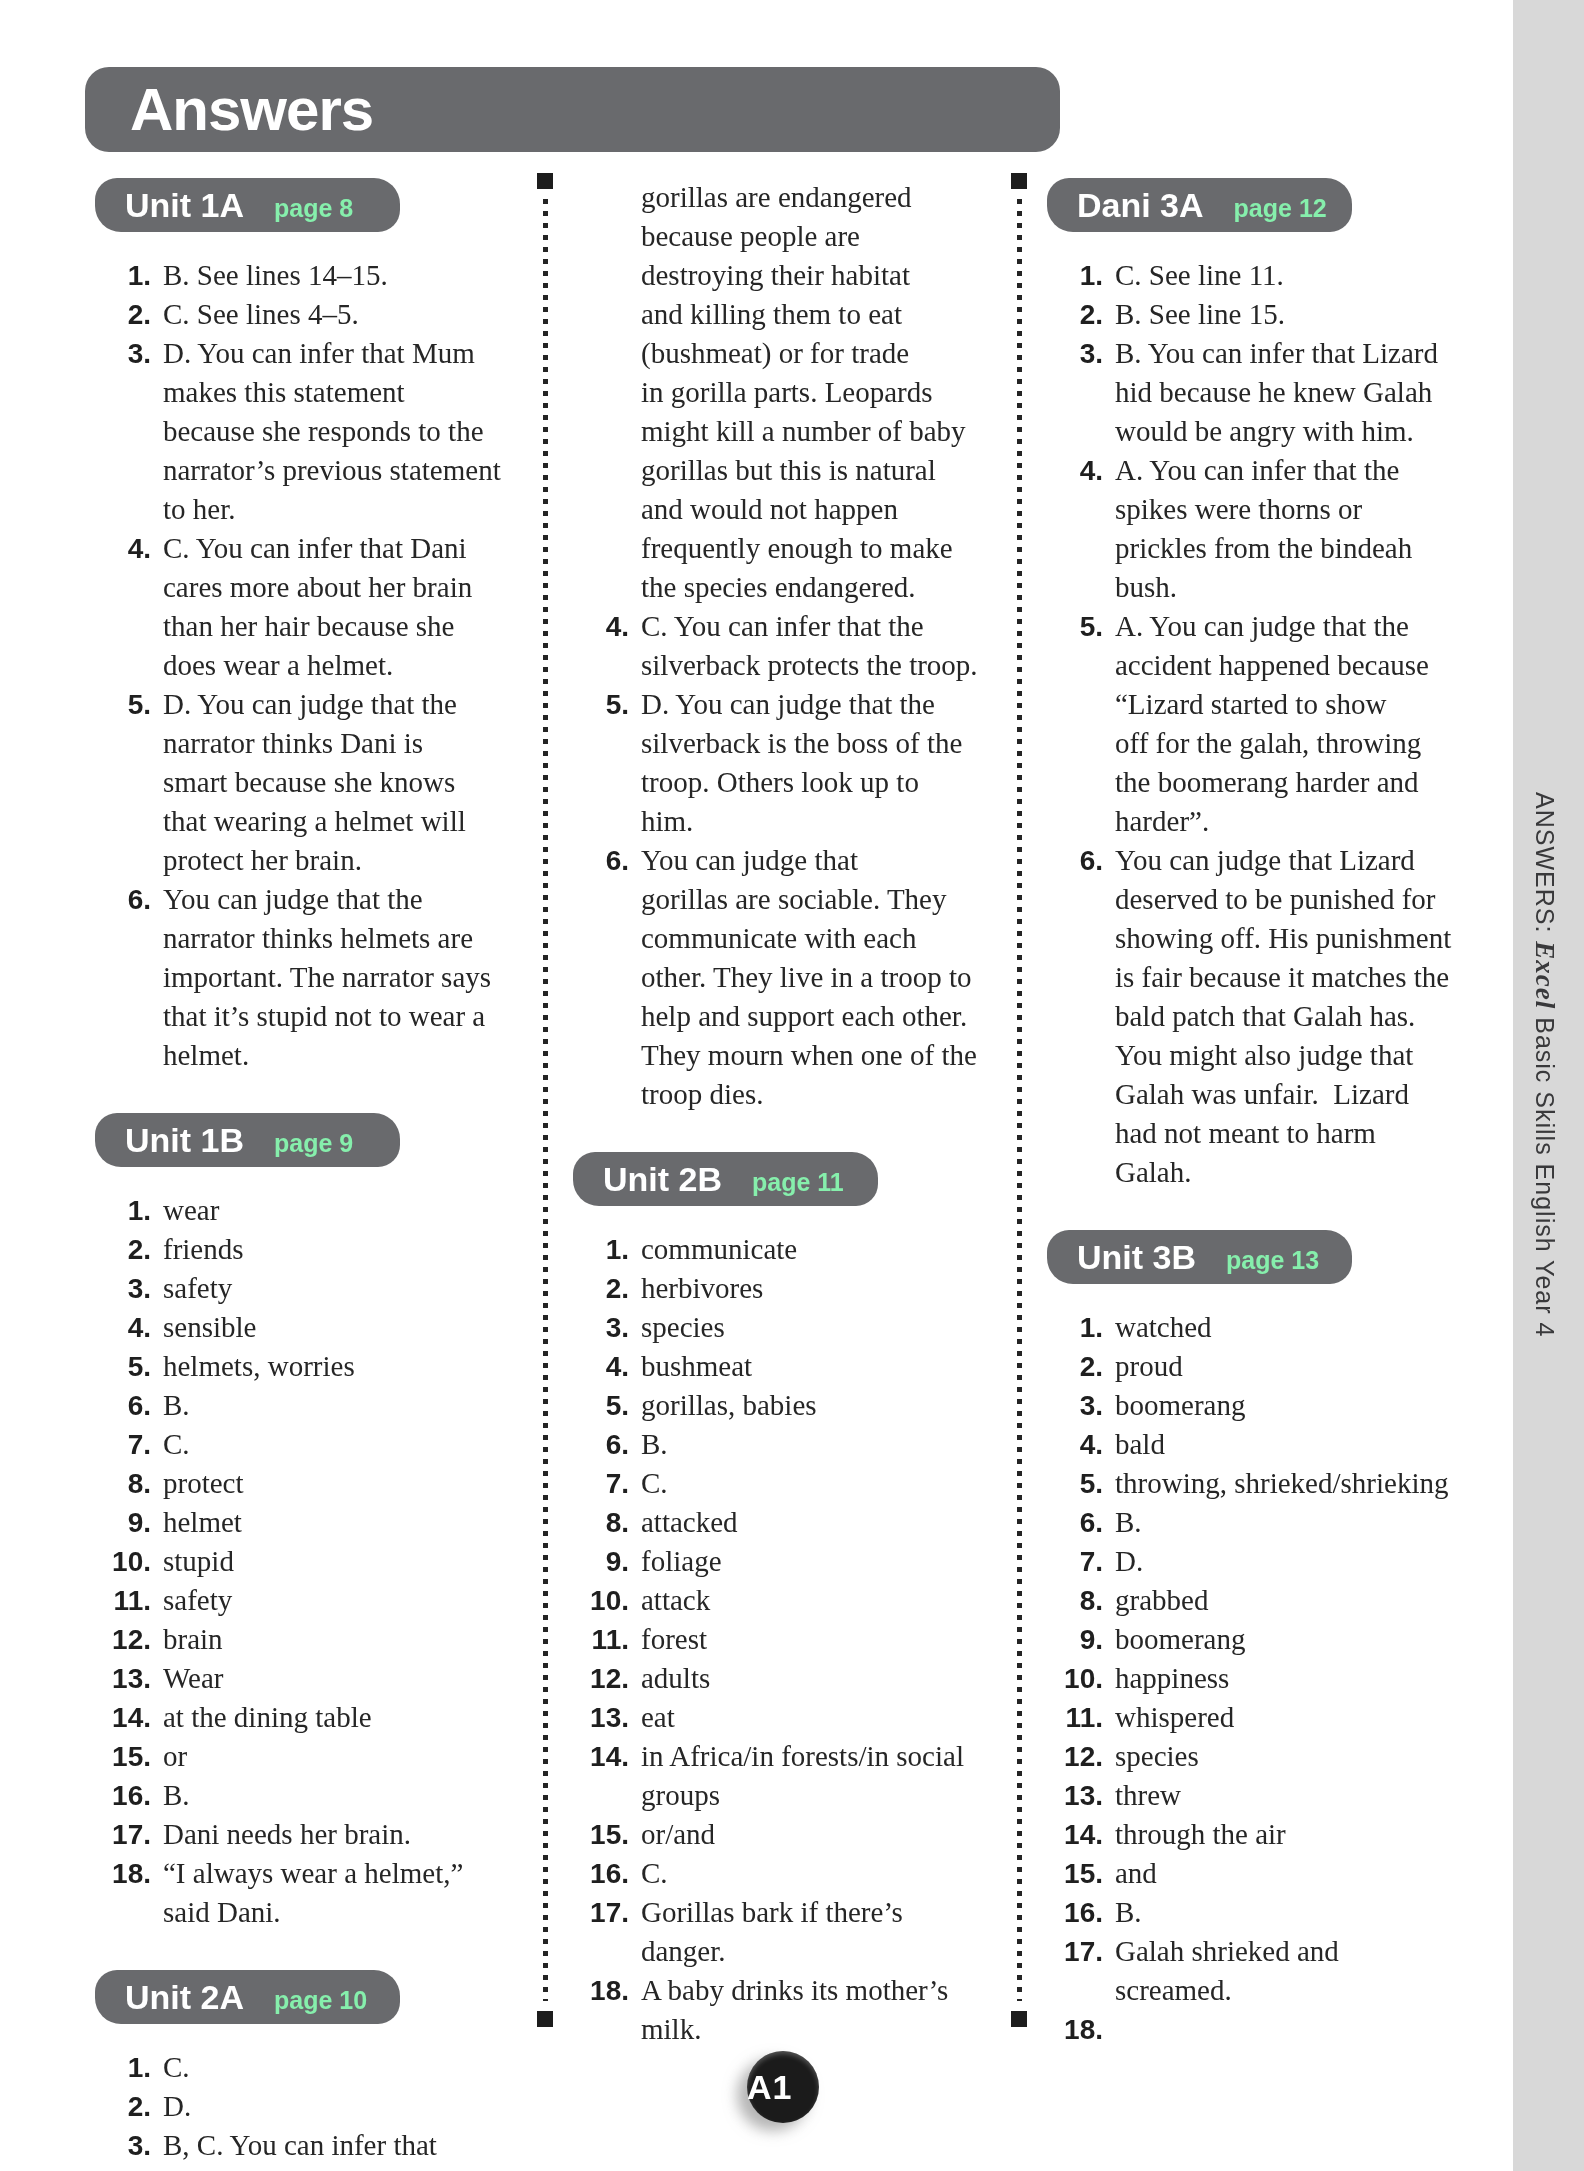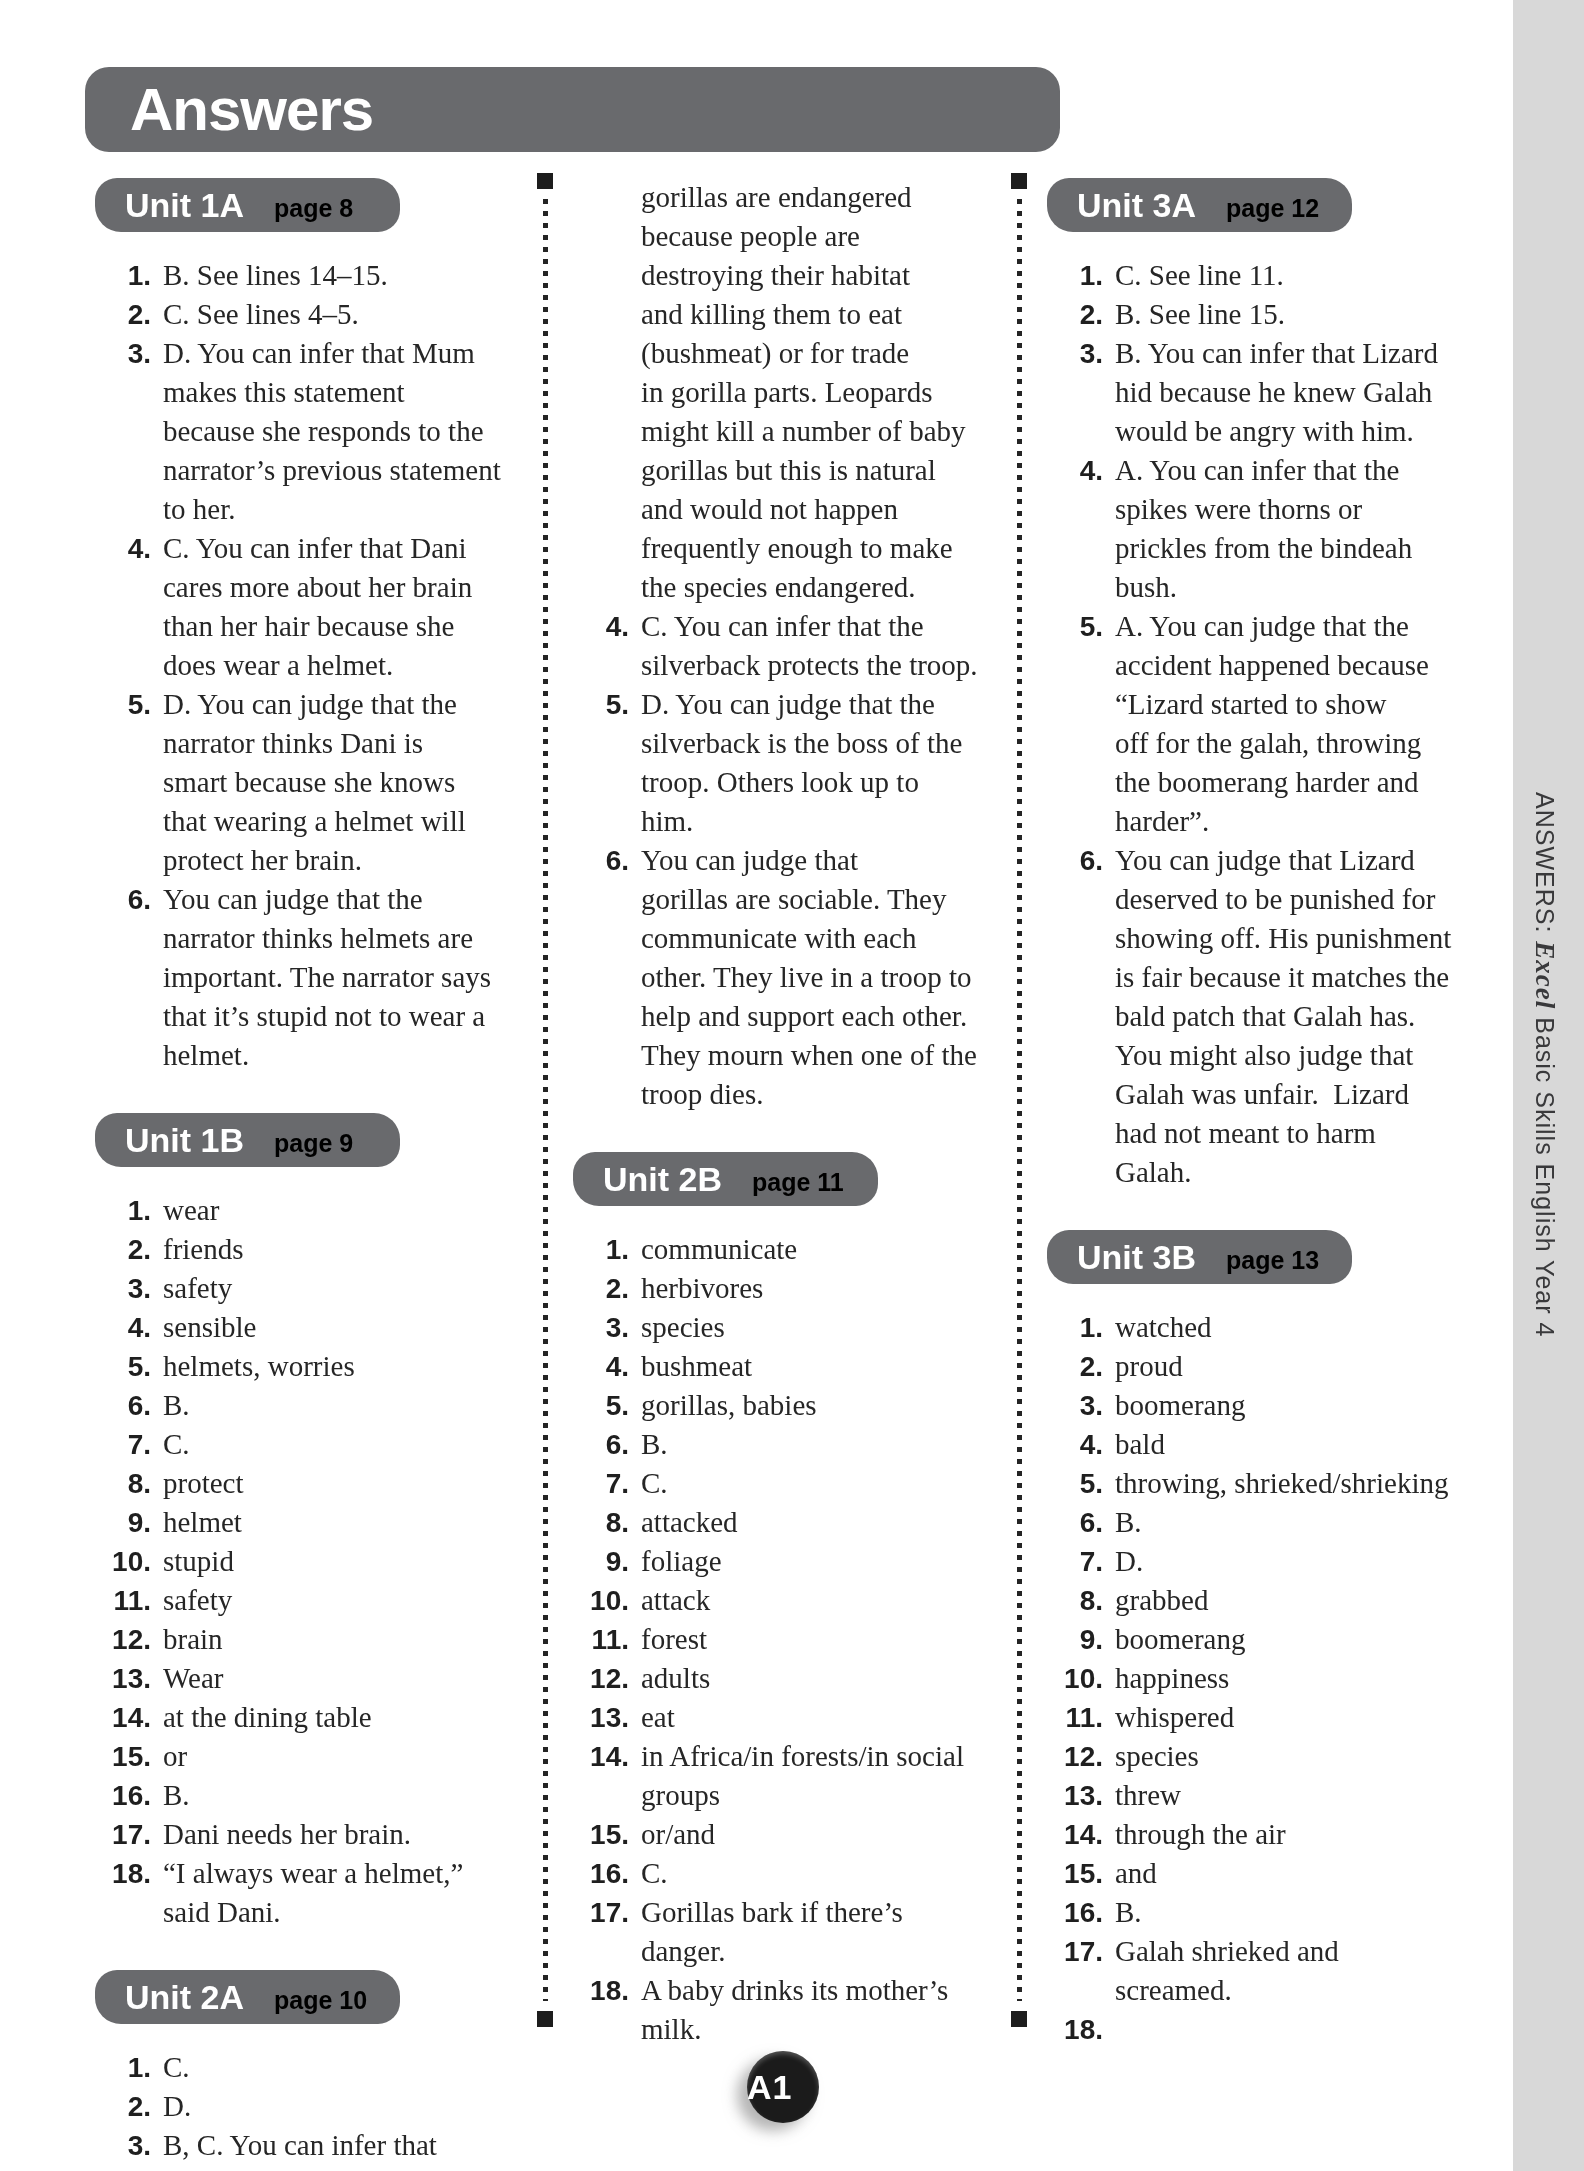--- a/index.html
+++ b/index.html
@@ -17,21 +17,21 @@
   .col[data-col="0"]{left:95px;width:452px;}
   .col[data-col="1"]{left:573px;width:450px;top:178px;}
   .col[data-col="2"]{left:1047px;width:470px;}
 
   .block.gap{margin-top:38px;}
 
   .unit-bar{width:305px;height:54px;background:#696a6d;border-radius:22px 26px 22px 26px;
             display:flex;align-items:baseline;gap:30px;padding-left:30px;
             box-sizing:border-box;margin-bottom:24px;}
   .unit-title{font:bold 34px/54px "Liberation Sans",sans-serif;color:#fff;}
-  .unit-page{font:bold 25px/54px "Liberation Sans",sans-serif;color:#000000;}
+  .unit-page{font:bold 25px/54px "Liberation Sans",sans-serif;color:#86efac;}
 
   .item{display:flex;}
   .num{flex:0 0 56px;text-align:right;padding-right:12px;
        font:bold 28px/39px "Liberation Sans",sans-serif;color:#1f1f1f;}
   .txt{font-size:29px;line-height:39px;white-space:pre;}
 
   
   .dot-sep{position:absolute;top:173px;height:1854px;width:16px;}
   .dot-sep.sep1{left:537px;}
   .dot-sep.sep2{left:1011px;}
@@ -335,21 +335,21 @@
       </section>
     </div>
 
   <div class="dot-sep sep2">
     <div class="dots"></div>
   </div>
 
   <div class="col" data-col="2">
       <section class="block">
         <div class="unit-bar">
-          <span class="unit-title">Unit 3A</span>
+          <span class="unit-title">Dani 3A</span>
           <span class="unit-page">page 12</span>
         </div>
         <div class="item">
           <span class="num">1.</span>
           <span class="txt">C. See line 11.</span>
         </div>
         <div class="item">
           <span class="num">2.</span>
           <span class="txt">B. See line 15.</span>
         </div>

